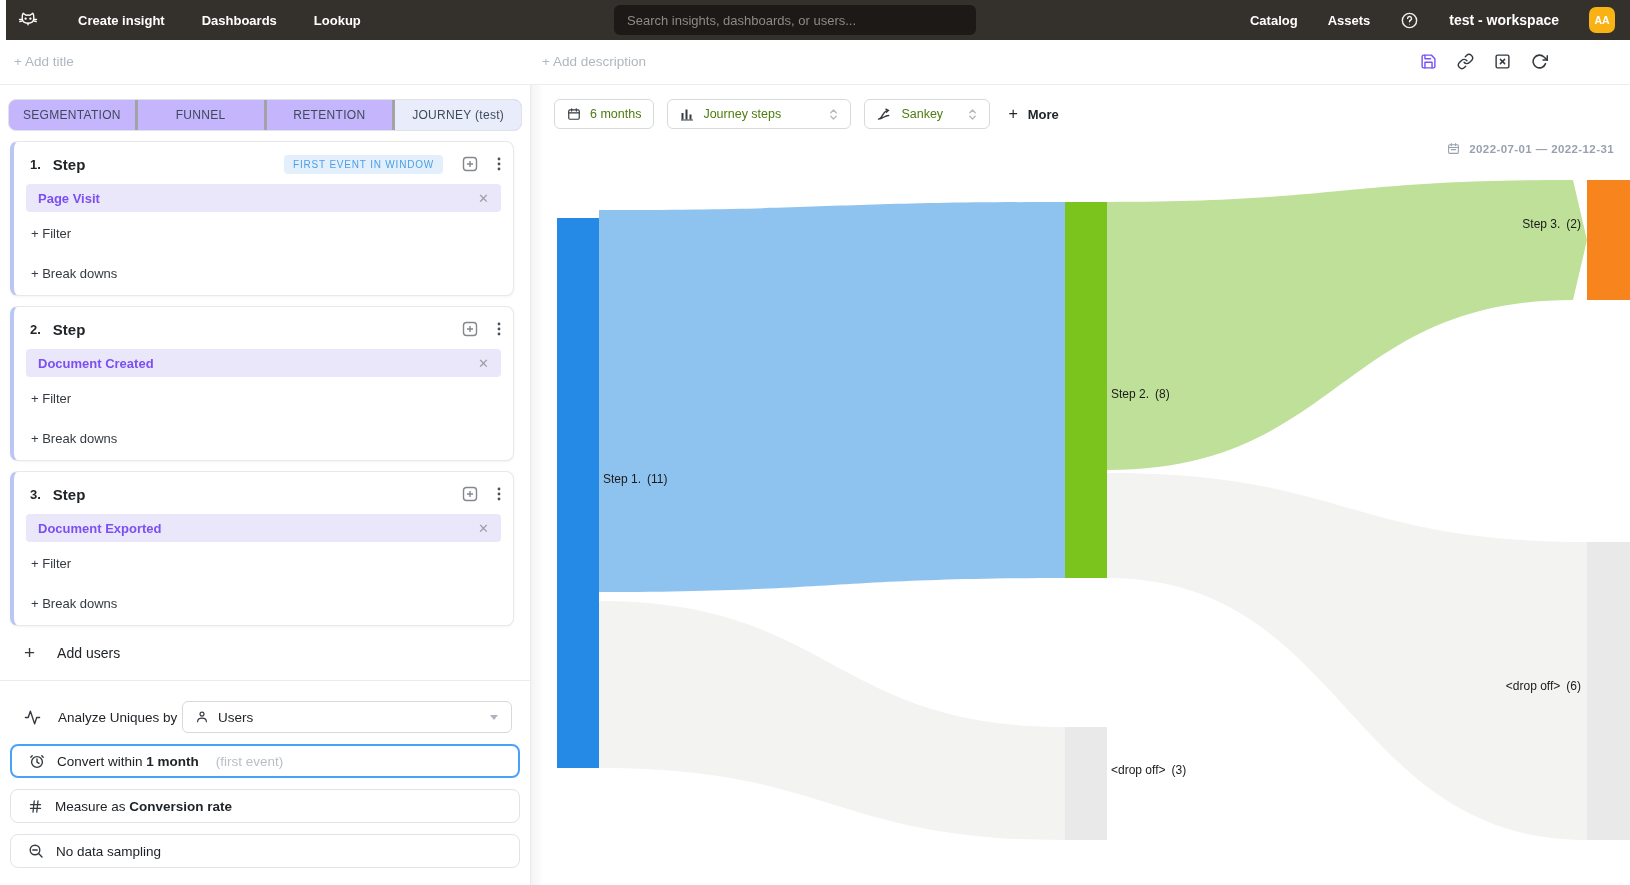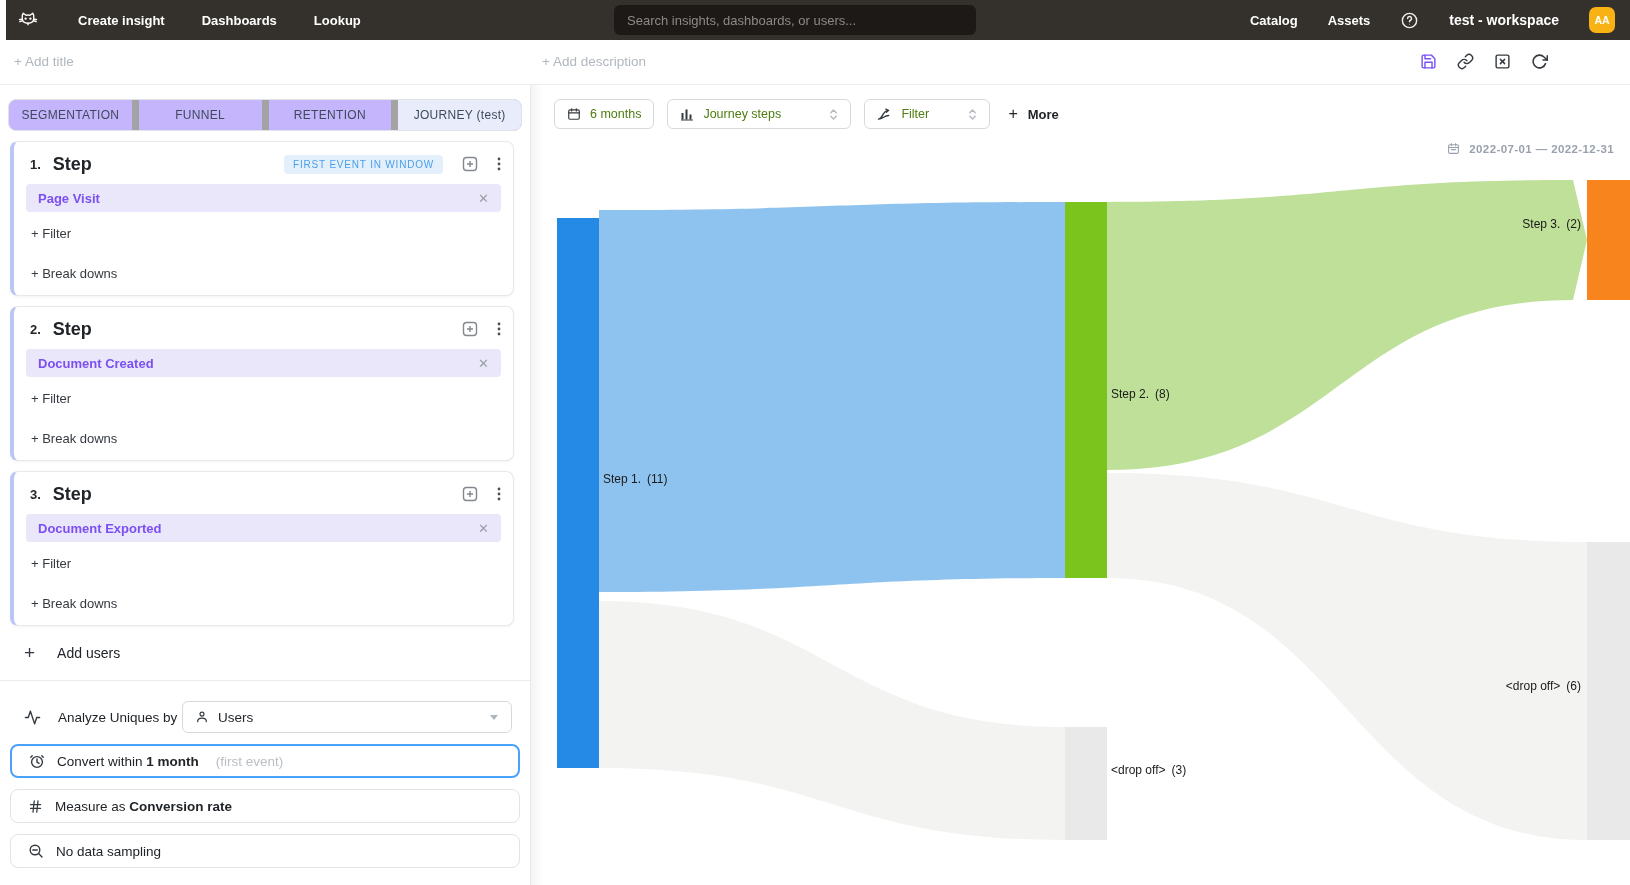--- a/index.html
+++ b/index.html
@@ -17,28 +17,28 @@
 
   .header{position:absolute;top:40px;left:0;right:0;height:45px;background:#fff;border-bottom:1px solid #ebedef;box-sizing:border-box;z-index:20;}
   .add-title{position:absolute;left:14px;top:14px;color:#b0b7bf;font-size:13.5px;cursor:text;}
   .add-desc{position:absolute;left:542px;top:14px;color:#b0b7bf;font-size:13.5px;cursor:text;}
   .header-icons{position:absolute;right:82px;top:13px;display:flex;gap:20px;align-items:center;}
   .hicon{width:17px;height:17px;cursor:pointer;color:#343a40;}
   .hicon.save{color:#7a52f4;}
 
   .sidebar{position:absolute;top:85px;left:0;width:530px;bottom:0;background:#fff;z-index:10;}
   .tabs{margin:14px 8px 0;display:flex;border:1px solid #dfe3e8;border-radius:8px;overflow:hidden;height:30px;background:#c4b5fd;}
-  .tab{flex:1;display:flex;align-items:center;justify-content:center;font-size:12px;color:#3e4a5b;letter-spacing:.3px;border-left:7px solid #a3a3a3;cursor:pointer;white-space:nowrap;}
+  .tab{flex:1;display:flex;align-items:center;justify-content:center;font-size:12px;color:#3e4a5b;letter-spacing:.3px;border-left:3px solid #a3a3a3;cursor:pointer;white-space:nowrap;}
   .tab:first-child{border-left:none;}
   .tab.active{background:#e9edfb;}
 
   .card{position:relative;margin:10px 16px 0 10px;border:1px solid #e8e8e8;border-left:4px solid #bac6f3;border-radius:8px;background:#fff;padding:10px 12px 14px;box-shadow:0 1px 3px rgba(0,0,0,.05);box-sizing:border-box;}
   .card-header{display:flex;align-items:center;height:24px;}
   .step-index{font-weight:700;font-size:13px;color:#212529;margin:0 12px 0 4px;}
-  .step-title{font-weight:700;font-size:18px;color:#212529;}
+  .step-title{font-weight:700;font-size:15px;color:#212529;}
   .badge{margin-left:auto;background:#e3f0fc;color:#4b9fe9;font-size:10px;letter-spacing:.8px;padding:4px 9px;border-radius:4px;cursor:default;white-space:nowrap;}
   .iconbtn{margin-left:19px;cursor:pointer;display:flex;align-items:center;}
   .iconbtn.auto{margin-left:auto;}
   .event-row{margin-top:8px;height:28px;background:#eae7fa;border-radius:4px;display:flex;align-items:center;padding:0 12px;cursor:pointer;}
   .event-name{color:#7b4ff2;font-weight:700;font-size:13px;}
   .event-close{margin-left:auto;color:#9aa0a6;font-size:13px;cursor:pointer;line-height:1;}
   .link-row{margin:14px 0 0 5px;font-size:13px;color:#343a40;cursor:pointer;width:fit-content;}
   .link-row+.link-row{margin-top:25px;}
 
   .add-event{display:flex;align-items:center;margin:17px 0 0 24px;font-size:14px;color:#212529;cursor:pointer;width:fit-content;}
@@ -312,21 +312,21 @@
           </svg>
       </span>
     </div>
     <div class="btn w-type">
       <span style="display:flex;">
         <svg width="15" height="13" viewBox="0 0 16 14" fill="none" stroke="#343a40" stroke-width="1.5" stroke-linecap="round">
             <path d="M1.5 12 C6 12 6 2.8 11.5 2.8 M1.5 12 C6.5 12 7.5 8 12.5 8"></path>
             <path d="M9.5 1.2 12.2 2.6 10 4.6" fill="none"></path>
           </svg>
       </span>
-      <span class="grow">Filter</span>
+      <span class="grow">Sankey</span>
       <span style="display:flex;">
         <svg width="9" height="15" viewBox="0 0 10 16" fill="none" stroke="#b4bac0" stroke-width="1.6" stroke-linecap="round" stroke-linejoin="round">
             <path d="M2 6l3-3 3 3M2 10l3 3 3-3"></path>
           </svg>
       </span>
     </div>
     <div class="more-btn">
       <span class="plus">+</span>
       <span class="lbl">More</span>
     </div>

